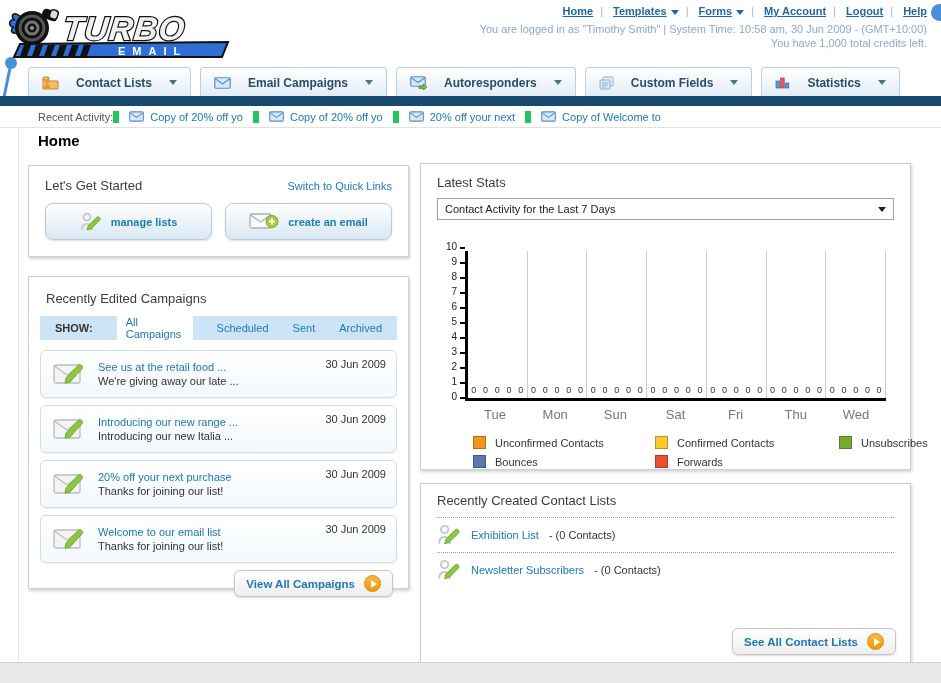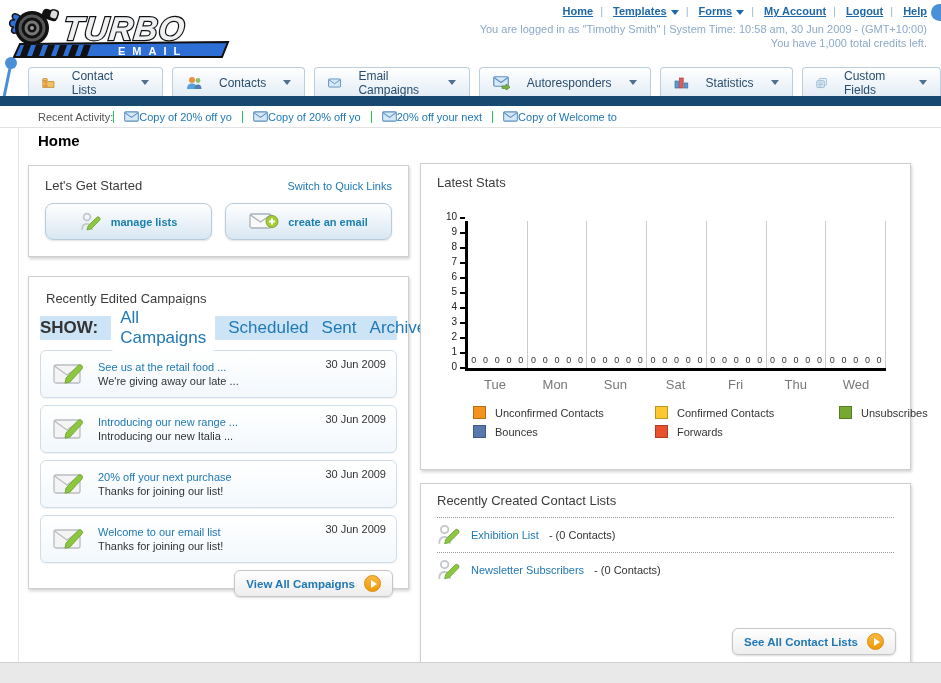--- a/index.html
+++ b/index.html
@@ -13,27 +13,27 @@
   .top-nav { position:absolute; top:5px; right:14px; font-size:11px; color:#9db6cf; white-space:nowrap; }
   .top-nav a { color:#1e68a8; text-decoration:underline; font-weight:bold; }
   .top-nav .sep { margin:0 7px; color:#9db6cf; }
   .caret-dn { display:inline-block; width:0; height:0; border-left:4px solid transparent; border-right:4px solid transparent; border-top:5px solid #1e68a8; vertical-align:middle; margin-left:4px; }
   .session { position:absolute; top:22px; right:14px; text-align:right; color:#8ca9c9; line-height:14px; font-size:11px; }
   .corner-dot { position:absolute; top:4px; right:-7px; width:17px; height:17px; border-radius:50%; background:#4a90d9; }
   .pin-decor { position:absolute; left:0; top:55px; }
 
   
   .tabs-row { position:absolute; top:66px; left:0; right:0; height:31px; display:flex; align-items:flex-end; gap:9px; padding-left:28px; }
-  .tab { height:30px; display:flex; align-items:center; gap:17px; padding:0 13px; border:1px solid #bccfdd; border-bottom:none; border-radius:4px 4px 0 0; background:linear-gradient(#ffffff,#e2ecf5); font-size:12px; font-weight:normal; color:#2a4d6e; cursor:pointer; }
+  .tab { height:30px; display:flex; align-items:center; gap:17px; padding:0 13px; border:1px solid #bccfdd; border-bottom:none; border-radius:4px 4px 0 0; background:linear-gradient(#ffffff,#e2ecf5); font-size:12px; font-weight:bold; color:#2a4d6e; cursor:pointer; }
   .tab .tcaret { display:inline-block; width:0; height:0; border-left:4px solid transparent; border-right:4px solid transparent; border-top:5px solid #50708f; }
   .navy-bar { position:absolute; top:96px; left:0; right:0; height:10px; background:#17486f; }
 
   
   .activity-row { position:absolute; top:106px; left:0; right:0; height:22px; display:flex; align-items:center; padding-left:38px; border-bottom:1px solid #e2e2e2; background:#fff; color:#555; }
-  .activity-row .item { display:flex; align-items:center; padding:0 10px; border-left:1px solid #22c55e; }
+  .activity-row .item { display:flex; align-items:center; gap:6px; padding:0 10px; border-left:6px solid #22c55e; }
   .activity-row .item:first-of-type { border-left:none; margin-left:14px; }
   .activity-row .item a { color:#2079b5; }
 
   .left-rule { position:absolute; left:18px; top:128px; bottom:21px; border-left:1px solid #e4e4e4; }
 
   
   .page-title { position:absolute; left:38px; top:132px; font-size:15px; font-weight:bold; color:#000; }
 
   .panel { position:absolute; background:#fff; border:1px solid #cfcfcf; box-shadow:1px 2px 3px rgba(0,0,0,.18); }
   .panel h2 { font-size:13px; font-weight:normal; color:#3c3c3c; }
@@ -41,21 +41,21 @@
   
   .p-start { left:28px; top:165px; width:381px; height:92px; padding:12px 16px; }
   .p-start .hd { display:flex; justify-content:space-between; align-items:baseline;text-align:right; }
   .p-start .hd a { color:#2079b5; font-size:11px; }
   .btn-row { display:flex; gap:13px; margin-top:10px; }
   .big-btn { flex:1; height:37px; display:flex; align-items:center; justify-content:center; gap:9px; border:1px solid #b7cbdb; border-radius:8px; background:linear-gradient(#ffffff,#d9e7f2); box-shadow:0 1px 2px rgba(0,0,0,.12); color:#1b7fae; font-weight:bold; font-size:11px; cursor:pointer; }
 
   
   .p-camp { left:28px; top:276px; width:381px; height:313px; padding:12px 11px; }
   .p-camp h2 { margin:2px 0 10px 6px; }
-  .show-bar { height:24px; background:#cde4f6; display:flex; align-items:center; gap:13px; padding:0 0; font-size:17px; }
+  .show-bar { height:24px; background:#cde4f6; display:flex; align-items:center; gap:24px; padding:0 15px; font-size:11px; }
   .show-bar .lbl { font-weight:bold; color:#333; }
   .show-bar a { color:#2079b5; }
   .show-bar .chip { background:#fff; border-radius:3px; padding:3px 9px; }
   .camp-list { margin-top:10px; }
   .camp-row { height:48px; margin-bottom:7px; border:1px solid #cfdde9; border-radius:6px; background:linear-gradient(#ffffff,#f3f8fc); box-shadow:0 1px 1px rgba(0,0,0,.05); display:flex; align-items:center; padding:0 10px 0 12px; gap:11px; }
   .camp-txt { flex:1; line-height:14px; }
   .camp-txt a { color:#2079b5; }
   .camp-txt div { color:#333; }
   .camp-date { color:#333; align-self:flex-start; margin-top:7px; }
   .view-row { display:flex; justify-content:flex-end; margin-top:3px; padding-right:4px; }
@@ -154,62 +154,52 @@
     <svg width="17" height="14" viewBox="0 0 17 14">
         <path d="M1 3 h5 l2 2 h8 v8 h-15 Z" fill="#f0c060" stroke="#b98c30"></path>
         <rect x="1" y="1" width="6" height="3" rx="1" fill="#f0c060" stroke="#b98c30"></rect>
         <circle cx="5" cy="6" r="2" fill="#e8913f"></circle>
         <path d="M2 12 c0-2.5 1.5-3.5 3-3.5 s3 1 3 3.5" fill="#e8913f"></path>
       </svg>
     <span>Contact Lists</span>
       <span class="tcaret"></span>
   </div>
   <div class="tab">
-    <svg width="16" height="14" viewBox="0 0 16 14">
-        <circle cx="6" cy="4" r="3" fill="#e8913f"></circle>
-        <path d="M1 13 c0-4 2.2-5.5 5-5.5 s5 1.5 5 5.5 Z" fill="#5aa0d8"></path>
-        <circle cx="12" cy="4.5" r="2.4" fill="#8fbf6a"></circle>
-        <path d="M8.5 13 c0-3.4 1.6-4.6 3.5-4.6 s3.5 1.2 3.5 4.6 Z" fill="#4d7fb5"></path>
-      </svg>
-    <span>Contacts</span>
-      <span class="tcaret"></span>
-  </div>
-  <div class="tab">
     <svg width="17" height="12" viewBox="0 0 17 12">
         <rect x="0.75" y="0.75" width="15.5" height="10.5" rx="1.2" fill="#d4e8f8" stroke="#5f8fc0" stroke-width="1.2"></rect>
         <path d="M1 1.6 L8.5 7 L16 1.6" fill="none" stroke="#5f8fc0" stroke-width="1.2"></path>
       </svg>
     <span>Email Campaigns</span>
       <span class="tcaret"></span>
   </div>
   <div class="tab">
     <svg width="17" height="14" viewBox="0 0 17 14">
         <rect x="0.75" y="0.75" width="14.5" height="9.5" rx="1.2" fill="#d4e8f8" stroke="#5f8fc0" stroke-width="1.2"></rect>
         <path d="M1 1.6 L8 6.5 L15 1.6" fill="none" stroke="#5f8fc0" stroke-width="1.2"></path>
         <path d="M9 10 l4 0 0-2 4 3.2 -4 3.2 0-2 -4 0 Z" fill="#7ab648" stroke="#4e8324" stroke-width="0.7"></path>
       </svg>
     <span>Autoresponders</span>
       <span class="tcaret"></span>
   </div>
   <div class="tab">
+    <svg width="15" height="14" viewBox="0 0 15 14">
+        <rect x="4" y="1" width="10" height="9" rx="1" fill="#e7f0f8" stroke="#8fb0cc"></rect>
+        <rect x="1" y="4" width="10" height="9" rx="1" fill="#d8e8f5" stroke="#8fb0cc"></rect>
+        <path d="M3 7 h6 M3 9 h6 M3 11 h4" stroke="#9cb8d0" stroke-width="1"></path>
+      </svg>
+    <span>Custom Fields</span>
+      <span class="tcaret"></span>
+  </div>
+  <div class="tab">
     <svg width="15" height="13" viewBox="0 0 15 13">
         <rect x="1" y="5" width="3.6" height="7" fill="#5b9bd5" stroke="#3a6f9f" stroke-width="0.7"></rect>
         <rect x="5.6" y="2" width="3.6" height="10" fill="#e05b5b" stroke="#a83c3c" stroke-width="0.7"></rect>
         <rect x="10.2" y="7" width="3.6" height="5" fill="#5b9bd5" stroke="#3a6f9f" stroke-width="0.7"></rect>
       </svg>
     <span>Statistics</span>
-      <span class="tcaret"></span>
-  </div>
-  <div class="tab">
-    <svg width="15" height="14" viewBox="0 0 15 14">
-        <rect x="4" y="1" width="10" height="9" rx="1" fill="#e7f0f8" stroke="#8fb0cc"></rect>
-        <rect x="1" y="4" width="10" height="9" rx="1" fill="#d8e8f5" stroke="#8fb0cc"></rect>
-        <path d="M3 7 h6 M3 9 h6 M3 11 h4" stroke="#9cb8d0" stroke-width="1"></path>
-      </svg>
-    <span>Custom Fields</span>
       <span class="tcaret"></span>
   </div>
 </div>
 <div class="navy-bar"></div>
 
 <div class="activity-row">
   <span>Recent Activity:</span>
   <span class="item">
     <svg width="15" height="11" viewBox="0 0 17 12">
         <rect x="0.75" y="0.75" width="15.5" height="10.5" rx="1.2" fill="#d4e8f8" stroke="#5f8fc0" stroke-width="1.2"></rect>
@@ -319,20 +309,24 @@
   <div class="view-row">
     <button class="lite-btn">
       <span>View All Campaigns</span>
       <span class="oarrow"></span>
     </button>
   </div>
 </div>
 
 <div class="panel p-stats">
   <h2>Latest Stats</h2>
+  <div class="sel">
+    <span class="flex">Contact Activity for the Last 7 Days</span>
+    <span class="scaret"></span>
+  </div>
   <div class="chart">
     <div class="y-axis">
         <span style="bottom: -4px;">0</span>
         <i style="bottom: -1px;"></i>
         <span style="bottom: 11px;">1</span>
         <i style="bottom: 14px;"></i>
         <span style="bottom: 26px;">2</span>
         <i style="bottom: 29px;"></i>
         <span style="bottom: 41px;">3</span>
         <i style="bottom: 44px;"></i>

